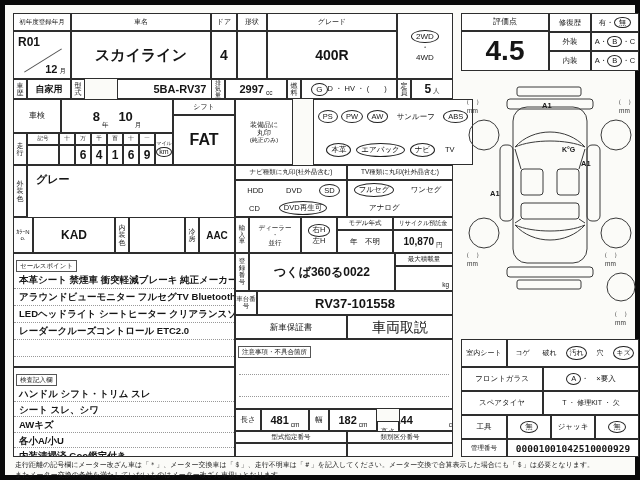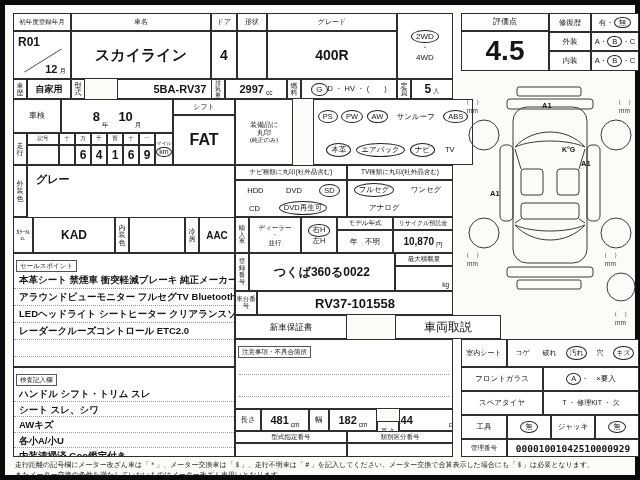--- a/index.html
+++ b/index.html
@@ -184,21 +184,21 @@
 
   <div class="c vlab" style="left:230px;top:248px;width:14px;height:38px;font-size:6.5px;">登録番号</div>
   <div class="c val" style="left:244px;top:248px;width:146px;height:38px;font-size:12px;">つくば360る0022</div>
   <div class="c lab" style="left:390px;top:248px;width:58px;height:13px;font-size:6.5px;">最大積載量</div>
   <div class="c" style="left:390px;top:261px;width:58px;height:25px;">
     <span style="position:absolute;right:3px;bottom:2px;font-size:6.5px;">kg</span>
   </div>
   <div class="c lab" style="left:230px;top:286px;width:22px;height:24px;font-size:6.5px;word-break:break-all;">車台番号</div>
   <div class="c val" style="left:252px;top:286px;width:196px;height:24px;font-size:13px;">RV37-101558</div>
   <div class="c lab" style="left:230px;top:310px;width:112px;height:24px;font-size:8.5px;">新車保証書</div>
-  <div class="c lab" style="left:342px;top:310px;width:106px;height:24px;font-size:12px;margin-left:48px;">車両取説</div>
+  <div class="c lab" style="left:342px;top:310px;width:106px;height:24px;font-size:14px;">車両取説</div>
 
   <div class="c" style="left:230px;top:334px;width:218px;height:70px;">
     <span class="tag">注意事項・不具合箇所</span>
     <div style="position:absolute;left:3px;right:3px;top:34px;border-bottom:1px dotted #999;"></div>
     <div style="position:absolute;left:3px;right:3px;top:56px;border-bottom:1px dotted #999;"></div>
   </div>
 
   <div class="c lab" style="left:230px;top:404px;width:26px;height:22px;font-size:7.5px;">長さ</div>
   <div class="c val" style="left:256px;top:404px;width:48px;height:22px;font-size:11px;">
       <span>481</span>

